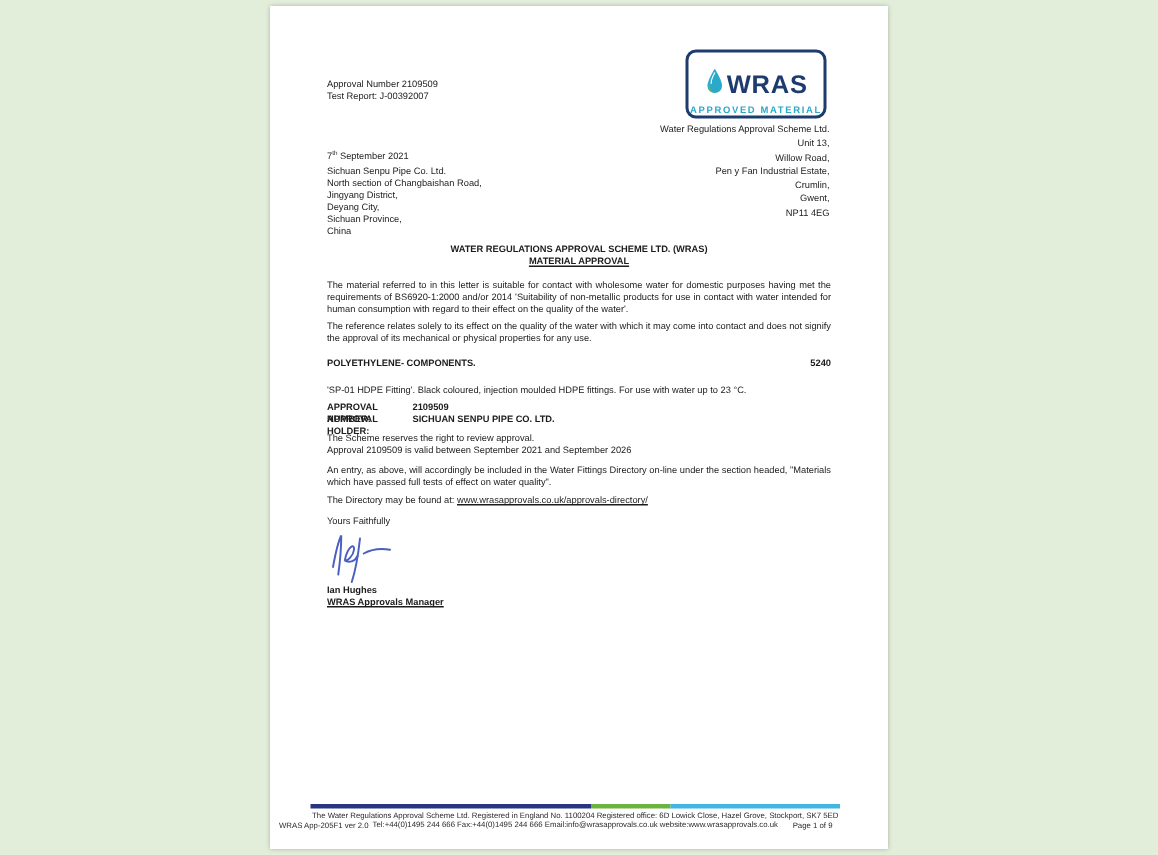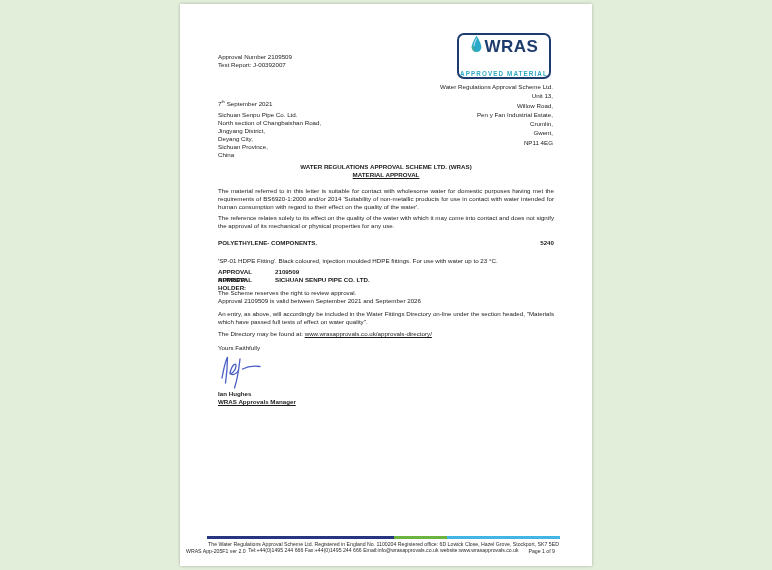--- a/index.html
+++ b/index.html
@@ -5,21 +5,21 @@
   * { margin:0; padding:0; box-sizing:border-box; }
   html,body { width:772px; height:570px; }
   body { font-family:"Liberation Sans", sans-serif; color:#1c1c1c; }
   .canvas { position:relative; width:772px; height:570px; background:#e3eeda; overflow:hidden; }
   .page { position:absolute; left:180px; top:4px; width:412px; height:562px; background:#ffffff;
           box-shadow:0 0 3px rgba(0,0,0,0.25); }
   .abs { position:absolute; }
   .t { font-size:6.2px; line-height:7.9px; color:#1c1c1c; }
   .ref-block { left:38px; top:49px; }
   .logo-box { left:277px; top:29px; width:94px; height:46px; border:2px solid #1e3b6d; border-radius:7px;
-              background:#fff; display:flex; flex-direction:column; align-items:center; justify-content:space-between; }
+              background:#fff; display:flex; flex-direction:column; align-items:center; justify-content:flex-end; }
   .logo-row { display:flex; align-items:center; gap:2px; }
   .logo-brand { font-size:17px; font-weight:bold; color:#1e3b6d; letter-spacing:0.5px; line-height:18px; }
   .logo-tagline { font-size:6.3px; font-weight:bold; color:#2ba9c9; letter-spacing:1.1px; margin-top:1px; }
   .sender { right:39px; top:78px; text-align:right; line-height:9.3px; }
   .date-line { left:38px; top:94px; }
   .date-line sup { font-size:4.2px; }
   .recipient { left:38px; top:107px; }
   .heading { left:38px; top:159px; width:336px; text-align:center; font-weight:bold; line-height:8.2px; }
   .underline { text-decoration:underline; text-underline-offset:1px; }
   .para { left:38px; width:336px; text-align:justify; }

